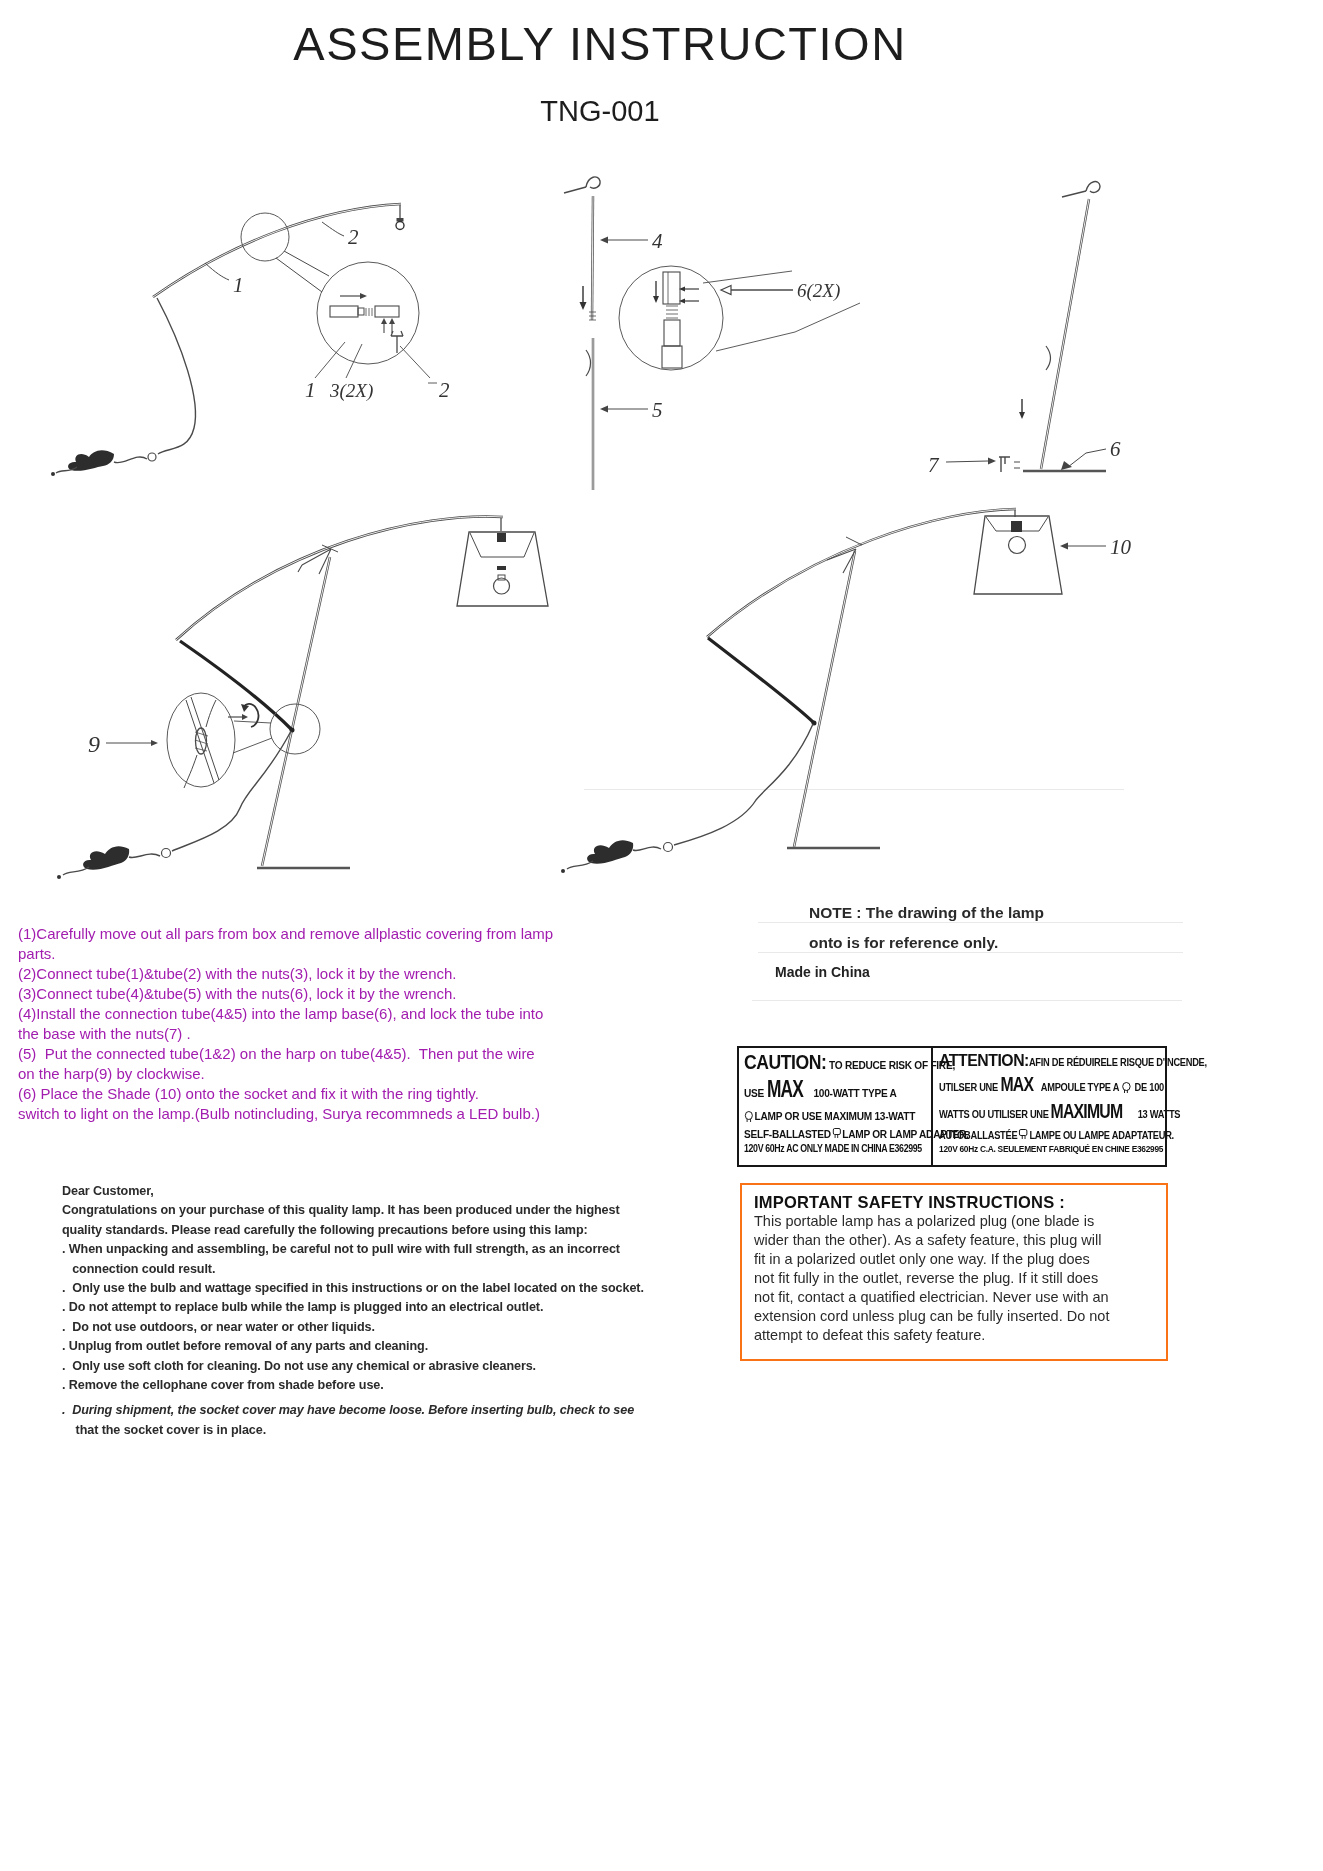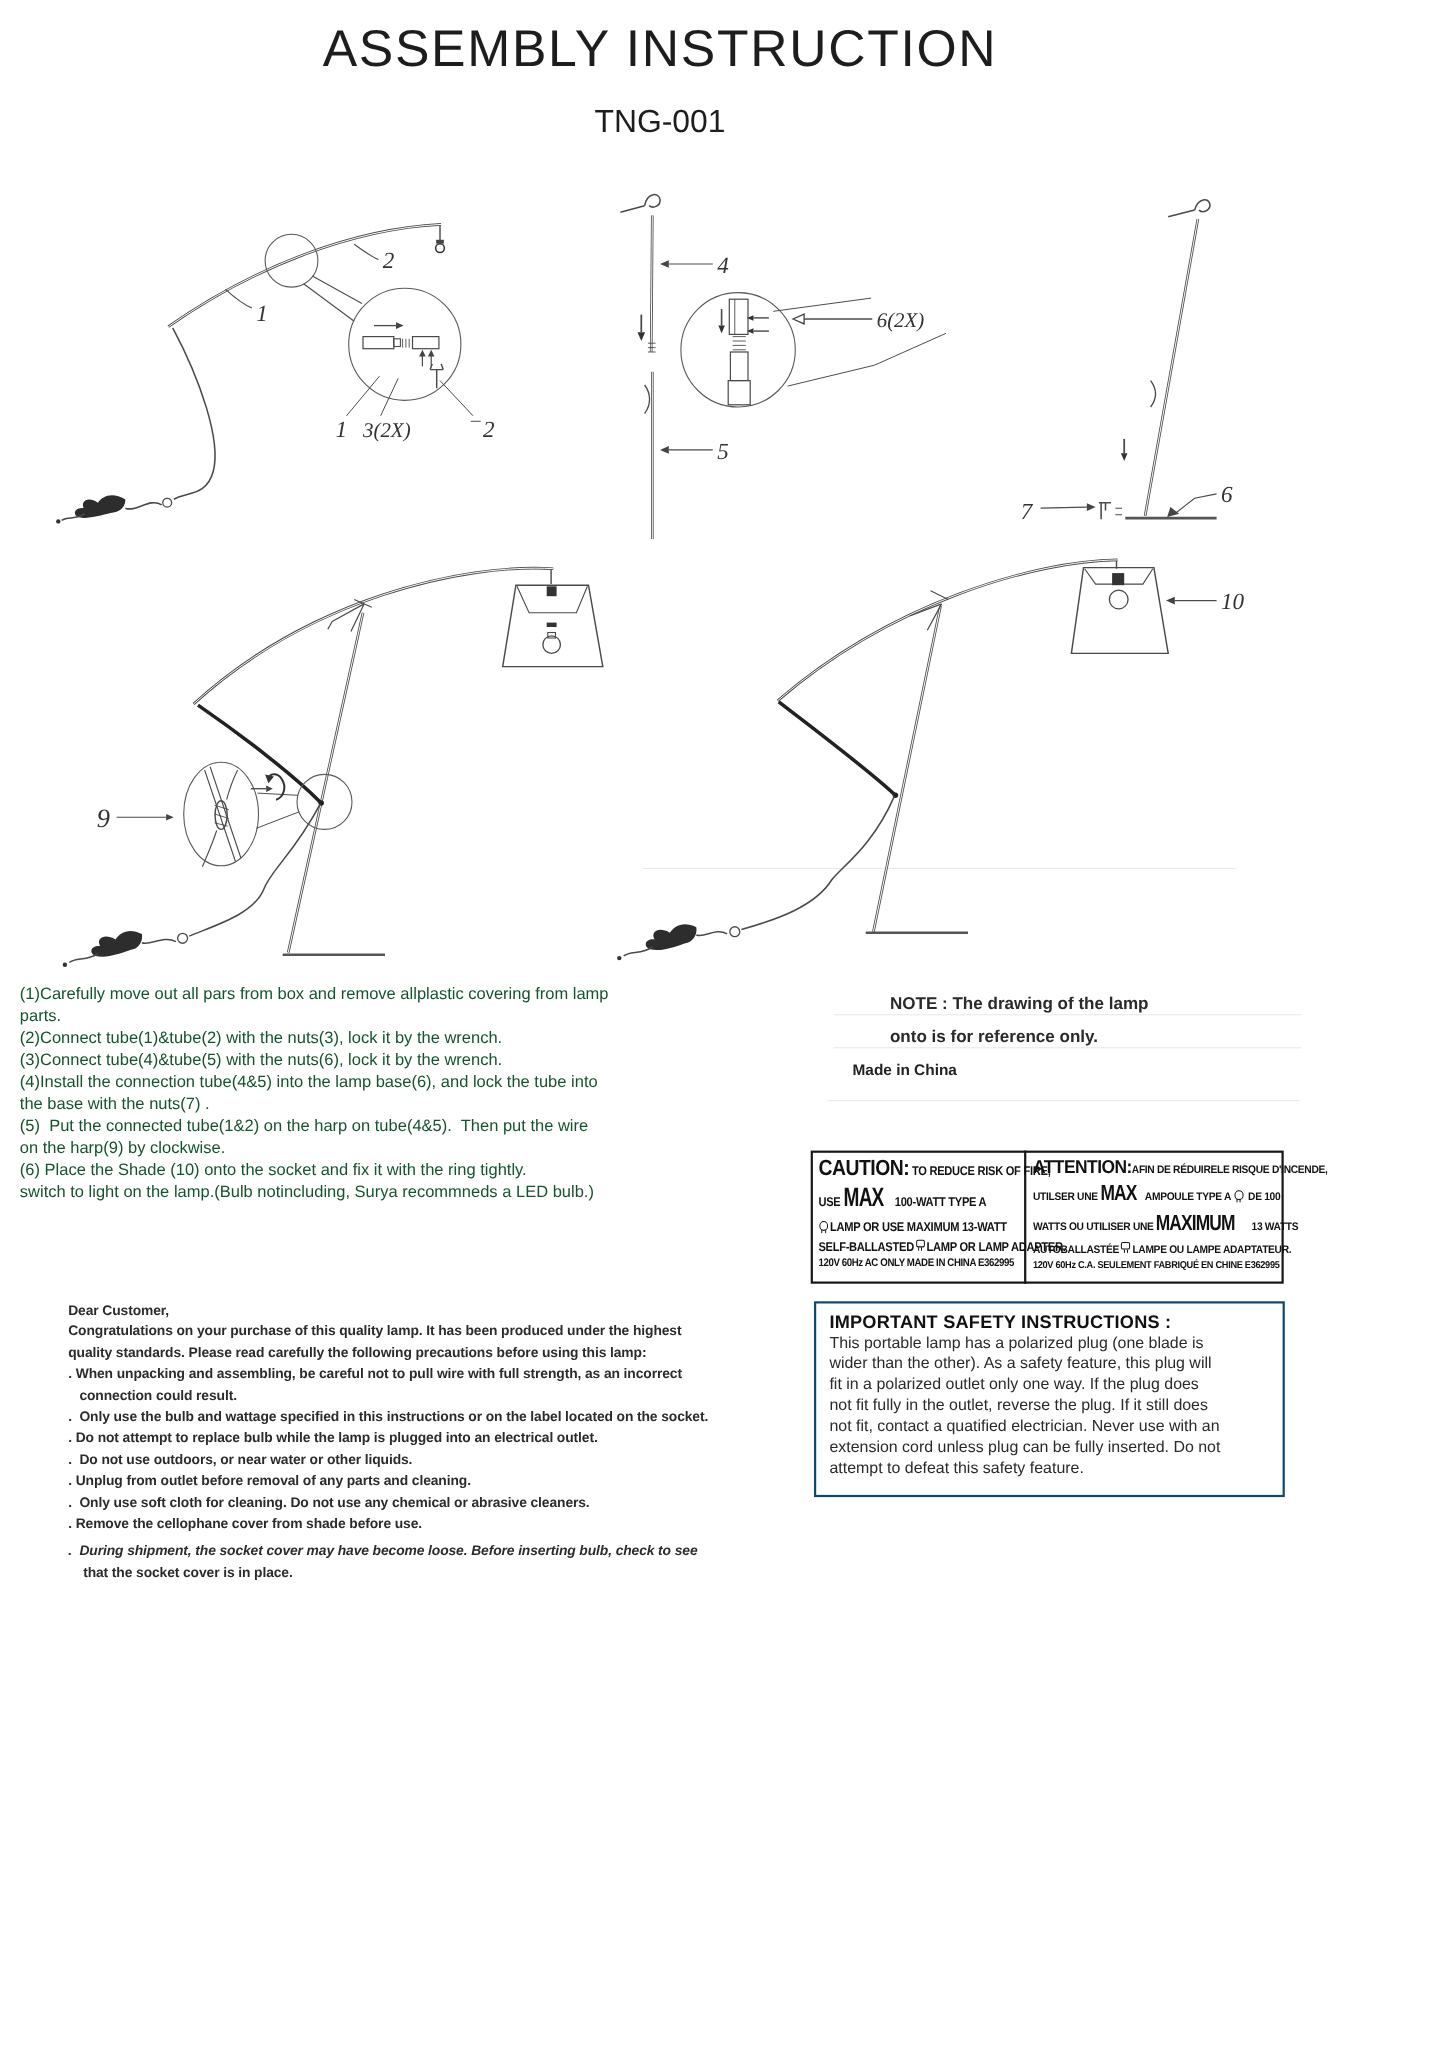--- a/index.html
+++ b/index.html
@@ -6,21 +6,21 @@
   #page{position:relative;width:1323px;height:1871px;background:#fff;overflow:hidden;
         font-family:"Liberation Sans",sans-serif;color:#222;}
   .abs{position:absolute;}
   #doc-title{left:150px;top:16px;width:900px;text-align:center;font-size:47px;
              letter-spacing:1.5px;color:#1d1d1d;font-weight:400;white-space:nowrap;}
   #model-no{left:150px;top:95px;width:900px;text-align:center;font-size:29px;
             color:#1d1d1d;font-weight:400;}
   
   .rule{position:absolute;height:1px;background:#e9e9e9;}
   
-  #instructions{left:18px;top:894px;width:590px;font-size:15px;color:#14532d;}
+  #instructions{left:18px;top:924px;width:590px;font-size:15px;color:#a21caf;}
   #instructions div{line-height:20px;white-space:pre;}
   
   #note-block{left:775px;top:898px;width:330px;font-size:15.5px;font-weight:bold;color:#2a2a2a;margin-left:34px;}
   #note-block div{line-height:30px;white-space:nowrap;}
   #made-in{left:775px;top:964px;font-size:14px;font-weight:bold;color:#222;}
   
   #caution-box{left:737px;top:1046px;width:426px;height:117px;border:2px solid #161616;}
   #caution-divider{left:931px;top:1046px;width:2px;height:121px;background:#161616;}
   .ccol{position:absolute;font-weight:bold;color:#111;white-space:nowrap;}
   #caution-en{left:744px;top:1051px;width:186px;transform:scaleX(0.88);transform-origin:left top;}
@@ -42,21 +42,21 @@
   .bulb{display:inline-block;width:7px;height:7px;border:1.2px solid #111;border-radius:50%;
         position:relative;top:0px;margin:0 2px 0 1px;}
   .bulb::after{content:"";position:absolute;left:1px;top:6.5px;width:2.5px;height:3px;
         border-left:1.2px solid #111;border-right:1.2px solid #111;}
   .cfl{display:inline-block;width:9px;height:10px;position:relative;margin:0 2px;}
   .cfl::before{content:"";position:absolute;left:0;top:0;width:7px;height:5px;
         border:1.1px solid #111;border-radius:2px;}
   .cfl::after{content:"";position:absolute;left:2.5px;top:6.5px;width:2px;height:3px;
         border-left:1.1px solid #111;border-right:1.1px solid #111;}
   
-  #safety-box{left:740px;top:1183px;width:428px;height:178px;border:2px solid #0c4a6e;
+  #safety-box{left:740px;top:1183px;width:428px;height:178px;border:2px solid #f97316;
               padding:8px 0 0 12px;box-sizing:border-box;}
   #safety-title{font-size:16.5px;font-weight:bold;color:#111;letter-spacing:0.2px;}
   .safety-line{font-size:14.5px;line-height:19px;color:#2a2a2a;white-space:nowrap;}
   
   #customer{left:62px;top:1182px;width:640px;font-size:12.6px;font-weight:bold;color:#2b2b2b;}
   #customer div{line-height:19.4px;white-space:pre;letter-spacing:-0.1px;}
   .gap-before{margin-top:6px;font-style:italic;}
   
   .plbl{font:italic 21px "Liberation Serif",serif;fill:#333;}
   .plbl-sm{font:italic 19px "Liberation Serif",serif;fill:#333;}

